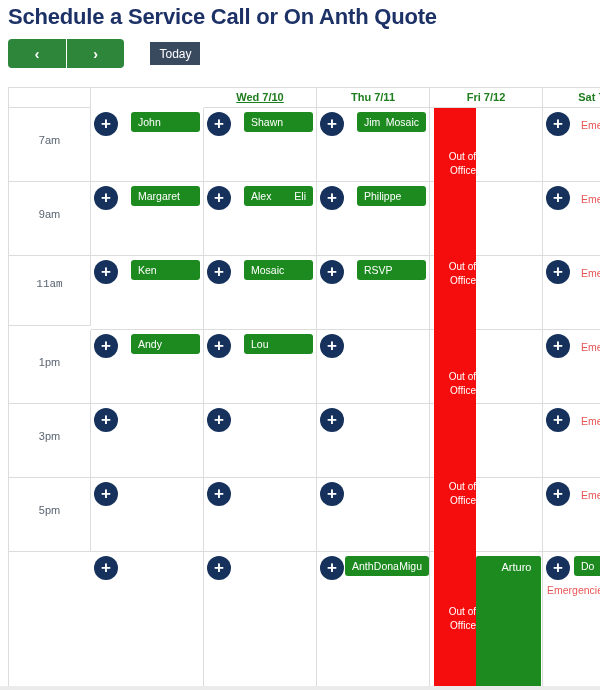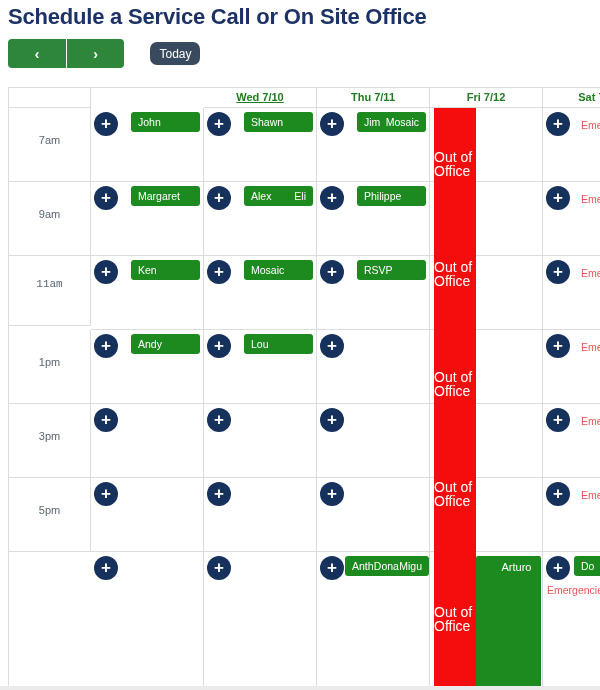--- a/index.html
+++ b/index.html
@@ -10,21 +10,21 @@
   .page-title{margin:4px 0 0 8px;font-size:22px;font-weight:bold;
               color:var(--title-color);letter-spacing:-0.2px;}
 
   .toolbar{position:relative;height:36px;margin:9px 0 0 8px;}
   .btn-group{display:inline-flex;vertical-align:top;}
   .nav-btn{width:58px;height:29px;background:var(--nav-green);color:#fff;border:none;
            font-size:14px;font-weight:bold;cursor:pointer;padding:0;}
   .nav-btn.prev{border-radius:4px 0 0 4px;}
   .nav-btn.next{border-radius:0 4px 4px 0;border-left:1px solid #fff;}
   .today-btn{margin-left:22px;margin-top:3px;height:23px;padding:0 9px;vertical-align:top;
-             background:var(--today-bg);color:#fff;border:none;border-radius:7px;font-size:12px;cursor:pointer;}
+             background:var(--today-bg);color:#fff;border:none;border-radius:0;font-size:12px;cursor:pointer;}
   .date-range{position:absolute;left:369px;top:4px;font-size:16px;font-weight:bold;color:#101828;}
 
   #cal{position:relative;margin:12px 0 0 8px;width:592px;height:602px;overflow:hidden;
        border-top:1px solid var(--border-c);border-left:1px solid var(--border-c);box-sizing:border-box;}
   .hcell{position:absolute;top:0;height:20px;box-sizing:border-box;
          border-right:1px solid var(--border-c);border-bottom:1px solid var(--border-c);
          text-align:center;font-size:11px;font-weight:bold;color:var(--day-green);line-height:19px;
          white-space:nowrap;}
   .cell{position:absolute;box-sizing:border-box;
         border-right:1px solid var(--border-c);border-bottom:1px solid var(--border-c);}
@@ -36,32 +36,32 @@
   .chip{position:absolute;left:40px;right:3px;top:4px;height:20px;background:var(--event-green);
         border-radius:3px;color:#fff;font-size:10.5px;display:flex;align-items:center;
         justify-content:space-between;padding:0 7px;box-sizing:border-box;overflow:hidden;
         white-space:nowrap;cursor:pointer;}
   .chip.single{justify-content:flex-start;}
   .chip.wide{left:28px;right:0;}
   .note-inline{position:absolute;left:38px;top:11px;font-size:10.5px;
                color:var(--emerg-c);white-space:nowrap;}
   .note-below{position:absolute;left:4px;top:30px;width:86px;font-size:10.5px;
               color:var(--emerg-c);line-height:17px;}
-  .ooo{position:absolute;background:var(--red-c);color:#fff;font-size:14px;line-height:14px;
-       display:flex;flex-direction:column;justify-content:center;padding-left:0;
-       box-sizing:border-box;cursor:pointer;overflow:hidden;}
+  .ooo{position:absolute;background:var(--red-c);color:#fff;font-size:10px;line-height:14px;
+       display:flex;flex-direction:column;justify-content:center;padding-left:8px;
+       box-sizing:border-box;cursor:pointer;overflow:hidden;text-align:right;}
   .long-event{position:absolute;background:var(--event-green);color:#fff;font-size:11px;
               text-align:center;padding-top:5px;box-sizing:border-box;border-radius:2px;cursor:pointer;}
   .bottom-strip{position:absolute;left:0;top:682px;width:600px;height:8px;background:#ebebeb;}
 </style>
 </head>
 <body>
 
 <div class="page">
-  <h1 class="page-title">Schedule a Service Call or On Site Office</h1>
+  <h1 class="page-title">Schedule a Service Call or On Anth Quote</h1>
 
   <div class="toolbar">
     <div class="btn-group">
       <button class="nav-btn prev"><span>‹</span></button>
       <button class="nav-btn next"><span>›</span></button>
     </div>
     <button class="today-btn">Today</button>
   </div>
 
   <div id="cal">

